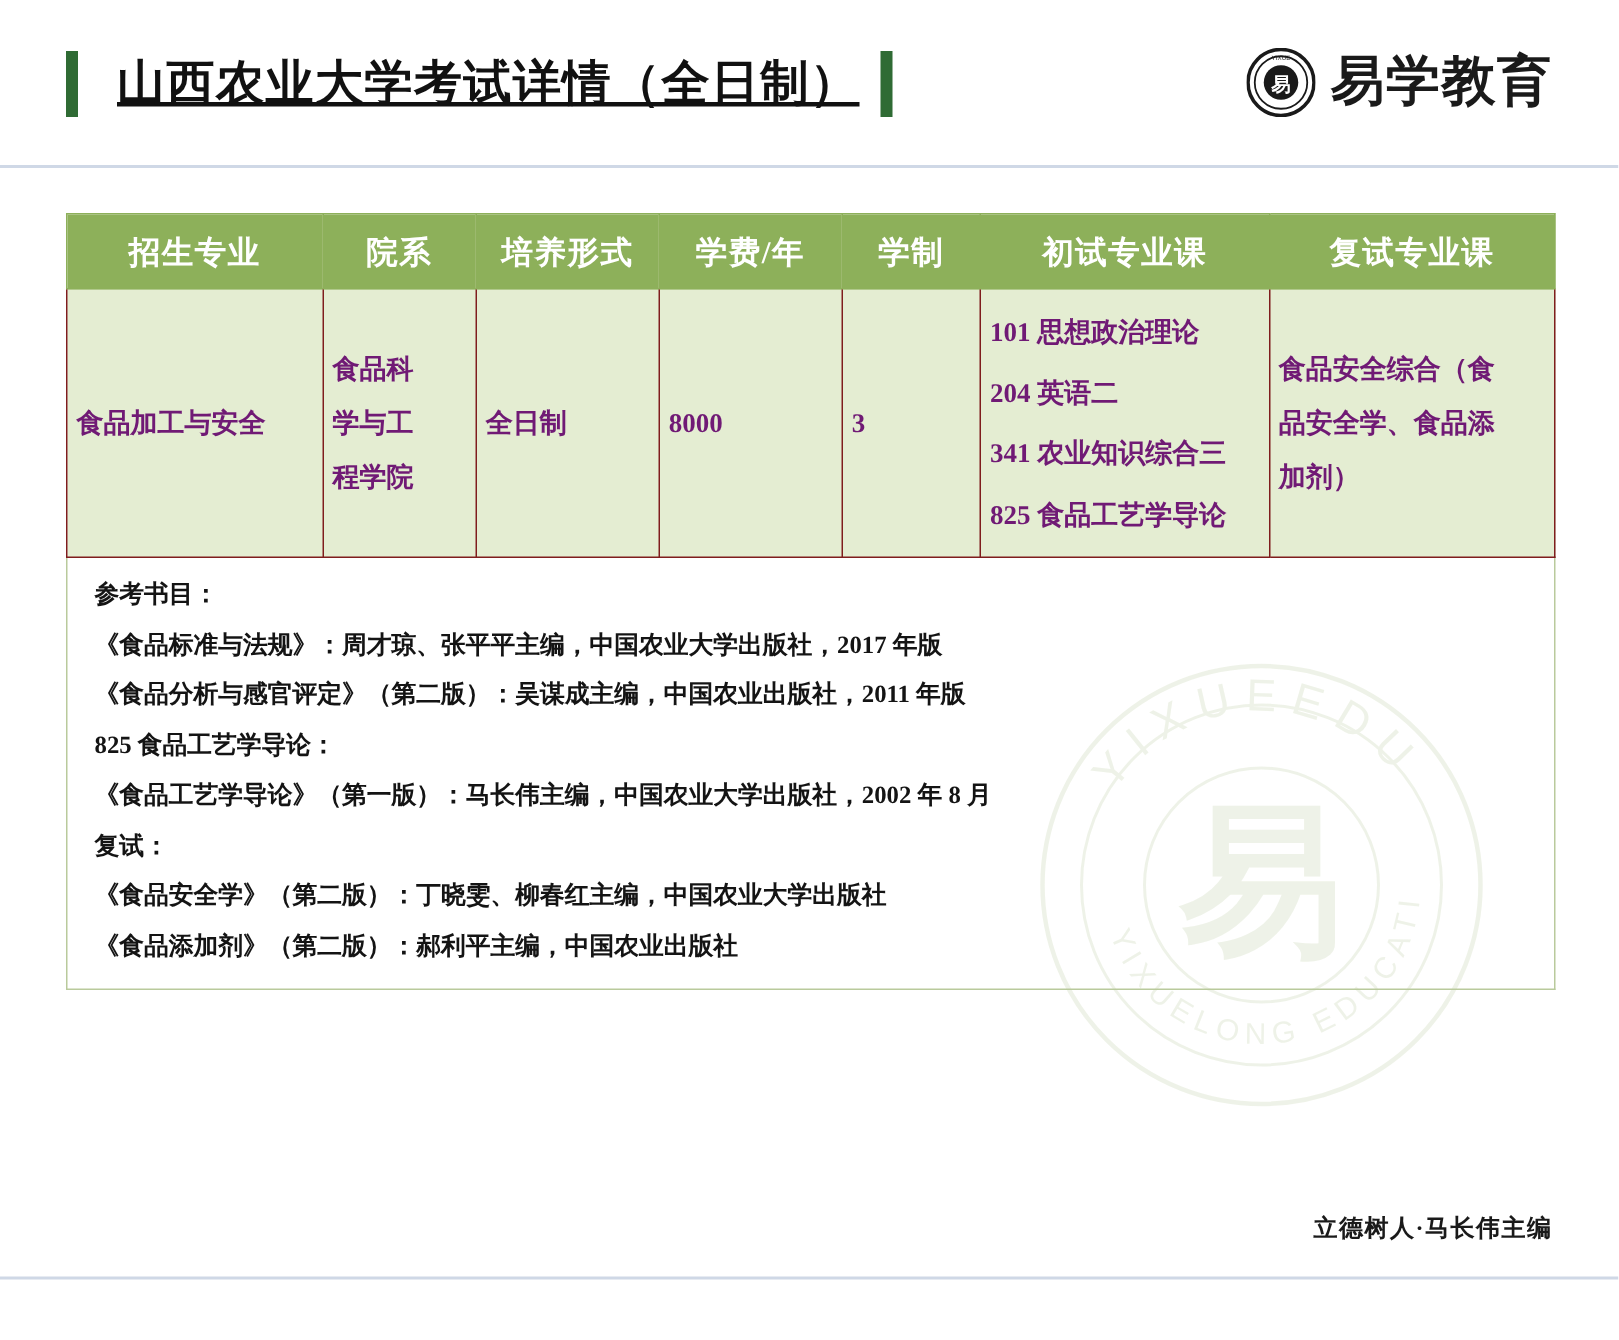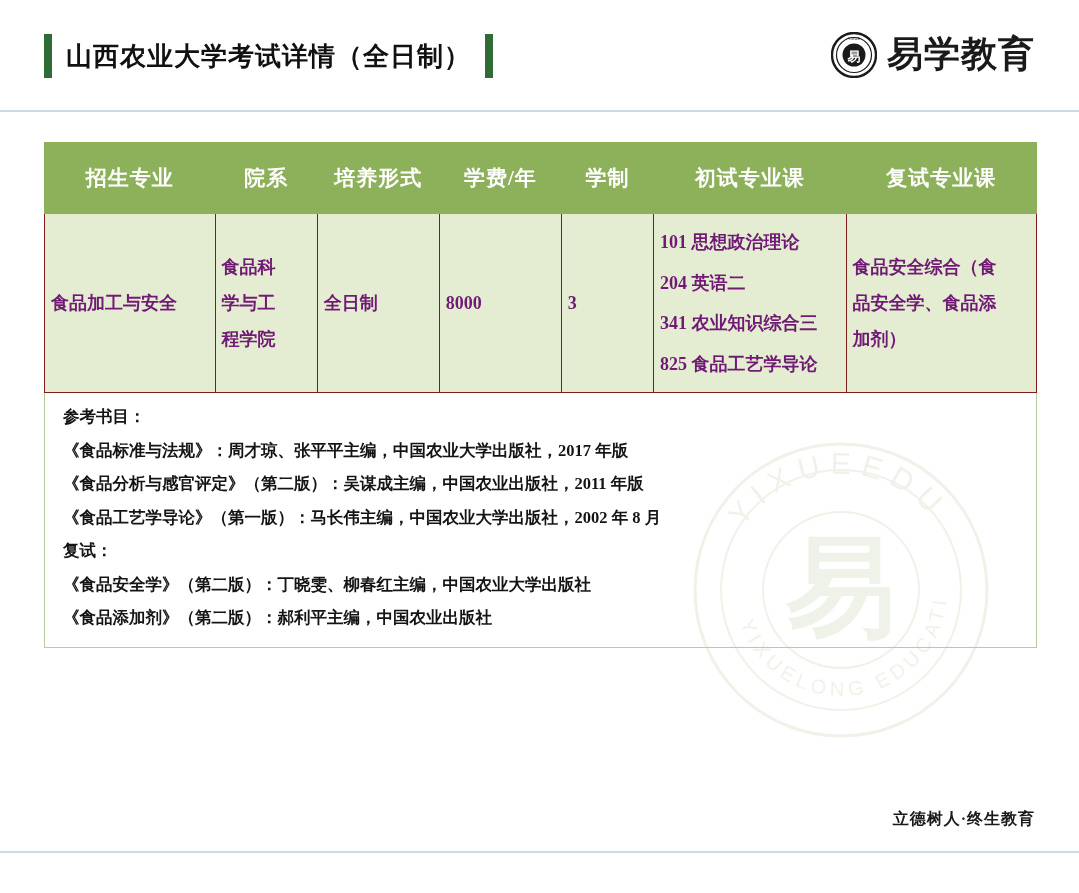--- a/index.html
+++ b/index.html
@@ -30,27 +30,28 @@
     align-items: center;
     height: 52px;
   }
   .title-bar {
     width: 8px;
     height: 44px;
     background: #2f6b34;
   }
   .title-bar.right { margin-left: 2px; }
   .page-title {
-    font-size: 26px;
+    font-size: 32px;
     font-weight: bold;
     color: #111111;
     letter-spacing: 1px;
-    padding: 0 12px 0 14px;
+    padding: 0 12px 0 26px;
     white-space: nowrap;
     font-family: "Liberation Serif", "DejaVu Serif", serif;
+    text-decoration: underline;
   }
   .brand {
     position: absolute;
     right: 44px;
     top: 30px;
     display: flex;
     align-items: center;
     gap: 10px;
   }
   .brand-mark {
@@ -96,21 +97,21 @@
   table.main {
     width: 100%;
     border-collapse: collapse;
     table-layout: fixed;
   }
   table.main th {
     background: #8db05a;
     color: #ffffff;
     font-size: 21px;
     font-weight: bold;
-    height: 71px;
+    height: 50px;
     border: 1px solid #8db05a;
     letter-spacing: 1px;
   }
   table.main td.cell {
     background: #e4edd2;
     border: 1px solid #7f1d1d;
     vertical-align: middle;
     color: #701a75;
     font-size: 18px;
     font-weight: bold;
@@ -267,26 +268,27 @@
             <span class="sub-line">加剂）</span>
           </td>
         </tr>
       </tbody>
     </table>
 
     <div class="refbox">
       <p>参考书目：</p>
       <p>《食品标准与法规》：周才琼、张平平主编，中国农业大学出版社，2017 年版</p>
       <p>《食品分析与感官评定》（第二版）：吴谋成主编，中国农业出版社，2011 年版</p>
+      <p>825  食品工艺学导论：</p>
       <p>《食品工艺学导论》（第一版）：马长伟主编，中国农业大学出版社，2002 年 8 月</p>
       <p>复试：</p>
       <p>《食品安全学》（第二版）：丁晓雯、柳春红主编，中国农业大学出版社</p>
       <p>《食品添加剂》（第二版）：郝利平主编，中国农业出版社</p>
     </div>
 
   </div>
 
   <div class="footer">
-    <div class="footer-text">立德树人·终生教育</div>
+    <div class="footer-text">立德树人·马长伟主编</div>
     <div class="footer-rule"></div>
   </div>
 
 </div>
 
 </body></html>

